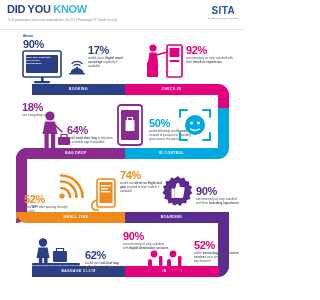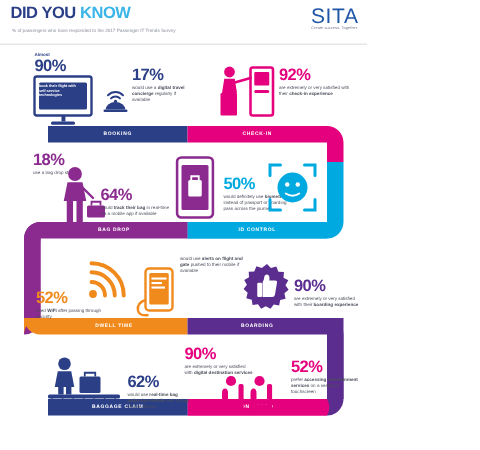--- a/index.html
+++ b/index.html
@@ -12,21 +12,21 @@
   #page{position:relative;width:245px;height:300px;overflow:hidden;background:#fff;}
 
   
   .header{position:absolute;left:0;top:0;width:245px;height:30px;}
   .title{position:absolute;left:7px;top:3px;font-size:11px;font-weight:bold;letter-spacing:-0.3px;white-space:nowrap;}
   .t-did{color:#2b3f87;}
   .t-you{color:#2b3f87;}
   .t-know{color:#3bb5e8;}
   .subtitle{position:absolute;left:8px;top:17.5px;width:110px;font-size:3.1px;line-height:4.2px;color:#8a8f9c;}
   .logo{position:absolute;right:6px;top:6px;text-align:center;}
-  .logo-word{font-size:14px;font-weight:normal;color:#1f56a5;letter-spacing:0.4px;line-height:9.5px;}
+  .logo-word{font-size:10px;font-weight:bold;color:#1f56a5;letter-spacing:0.4px;line-height:9.5px;}
   .logo-tag{font-size:2.5px;color:#6d7480;letter-spacing:0.1px;margin-top:1.5px;}
   .hdr-rule{position:absolute;left:0;top:29px;width:245px;height:0.6px;background:#e7e7ea;}
 
   
   .ribbon{position:absolute;left:0;top:0;width:245px;height:300px;pointer-events:none;}
 
   
   .banner-label{
     position:absolute;color:#ffffff;font-size:3.3px;font-weight:bold;
     letter-spacing:0.45px;white-space:nowrap;text-align:center;
@@ -206,20 +206,21 @@
   <svg class="icon" style="left:90px;top:178px;" width="30" height="34" viewBox="0 0 30 34">
     <rect x="7" y="1" width="18" height="28" rx="2.5" fill="none" stroke="#f08a1d" stroke-width="1.6"></rect>
     <rect x="9.5" y="4" width="13" height="21" rx="1" fill="#f08a1d"></rect>
     <rect x="11" y="7" width="10" height="1.4" fill="#ffffff"></rect>
     <rect x="11" y="10" width="7" height="1.4" fill="#ffffff"></rect>
     <rect x="11" y="13" width="9" height="1.4" fill="#ffffff"></rect>
     <path d="M7 22 Q1 24 2 29 Q3 33 9 32" fill="none" stroke="#f08a1d" stroke-width="1.6"></path>
   </svg>
 
   <div class="stat" style="left:120px;top:170px;width:44px;">
+    <div class="pct c-orange">74%</div>
     <div class="desc"><span>would use </span><b>alerts on flight and gate</b><span> pushed to their mobile if available</span></div>
   </div>
 
   <svg class="icon" style="left:162px;top:176px;" width="32" height="32" viewBox="0 0 32 32">
     <path d="M16 0 L18.6 2.6 L22.2 1.6 L23.6 5.1 L27.3 5.4 L27 9.1 L30.2 10.9 L28.3 14.1 L30.4 17.1 L27.6 19.5 L28.4 23.1 L24.8 24 L24.1 27.6 L20.5 27 L18.3 29.9 L15.2 28.1 L12.1 29.8 L10 26.9 L6.4 27.4 L5.8 23.8 L2.2 22.8 L3.1 19.2 L0.4 16.7 L2.6 13.8 L0.8 10.6 L4 8.9 L3.8 5.2 L7.5 5 L9 1.5 L12.5 2.6 Z" fill="#5b2d8e"></path>
     <path d="M14 10 Q14 7 16 7 Q18 7 17.6 11 L21.5 11 Q23 11 22.6 12.8 L21.3 20.5 Q21 22 19.4 22 L13 22 L13 12.5 Z" fill="#ffffff"></path>
     <rect x="9.5" y="12.5" width="3.2" height="9.5" rx="0.8" fill="#ffffff"></rect>
   </svg>
   <div class="stat" style="left:196px;top:186px;width:44px;">
     <div class="pct c-dpurple">90%</div>

